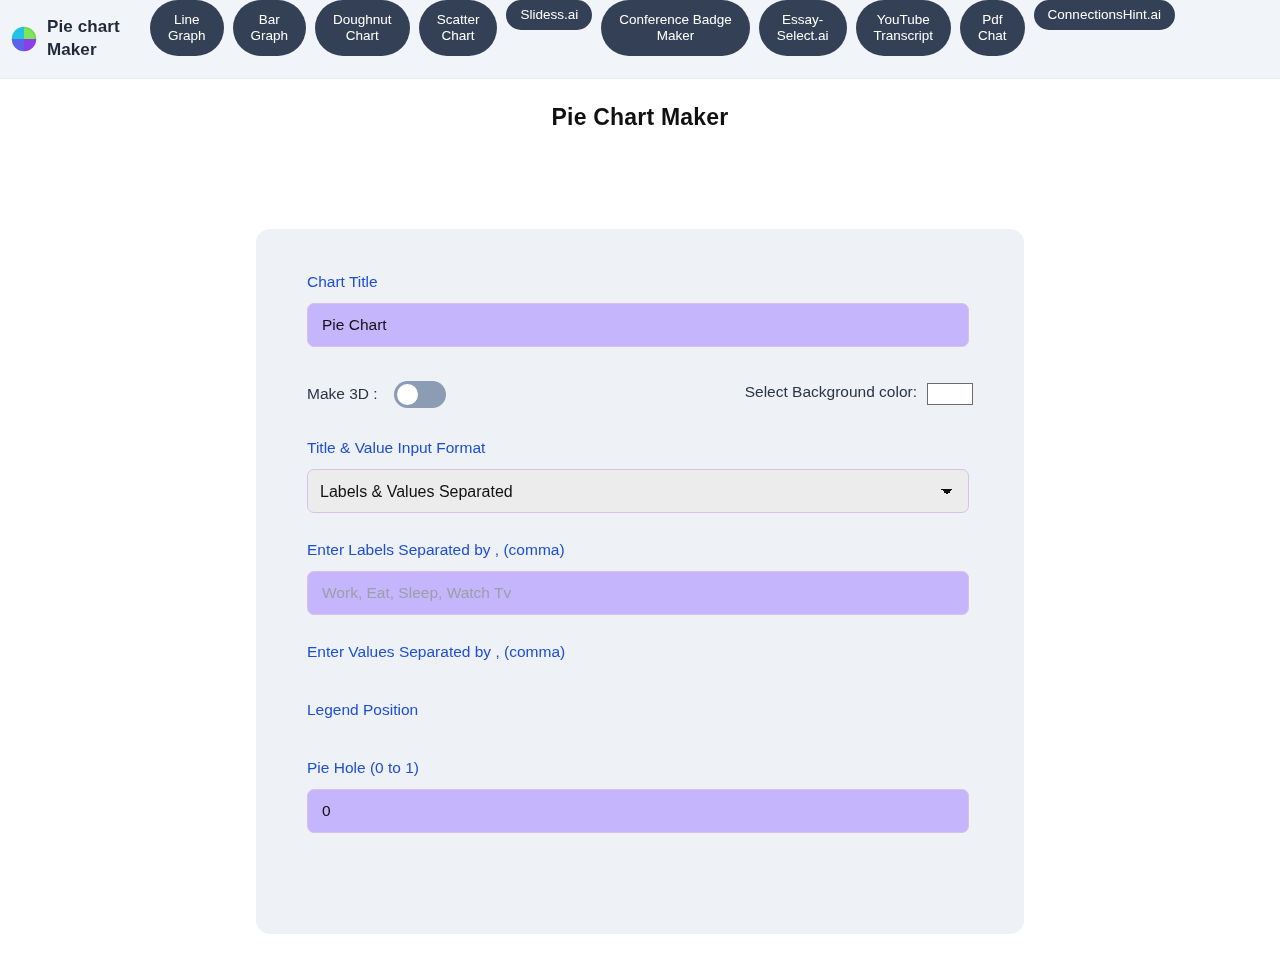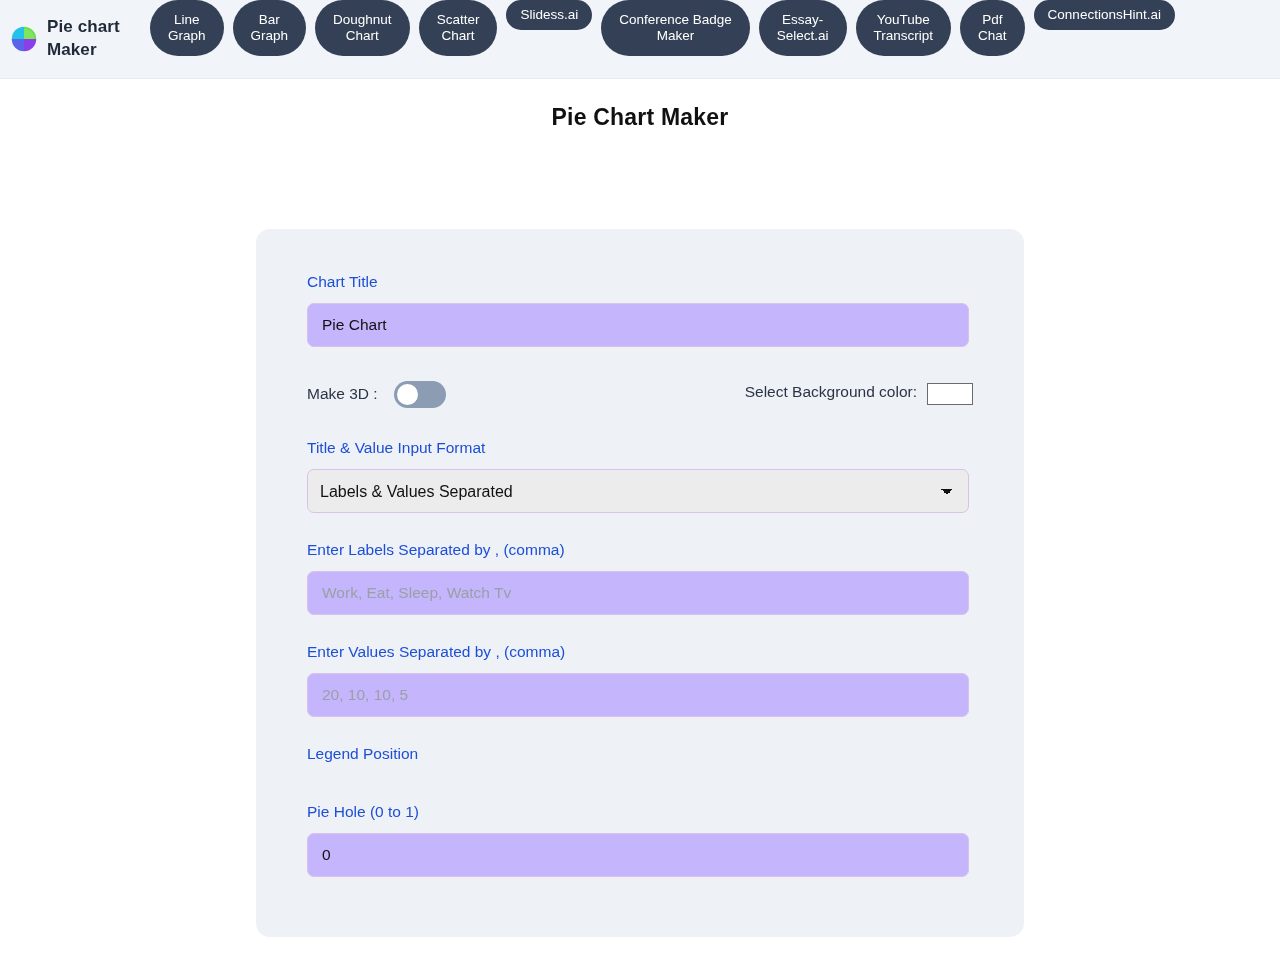--- a/index.html
+++ b/index.html
@@ -261,21 +261,20 @@
 
     <div class="field">
       <label class="flabel">Enter Labels Separated by , (comma)</label>
       <input class="txtinput" type="text" placeholder="Work, Eat, Sleep, Watch Tv" style="">
     </div>
 
     <div class="gap"></div>
 
     <div class="field">
       <label class="flabel">Enter Values Separated by , (comma)</label>
-      <input class="txtinput" type="text" placeholder="20, 10, 10, 5" style="">
     </div>
 
     <div class="gap"></div>
 
     <div class="field">
       <label class="flabel">Legend Position</label>
     </div>
 
     <div class="gap"></div>
 

